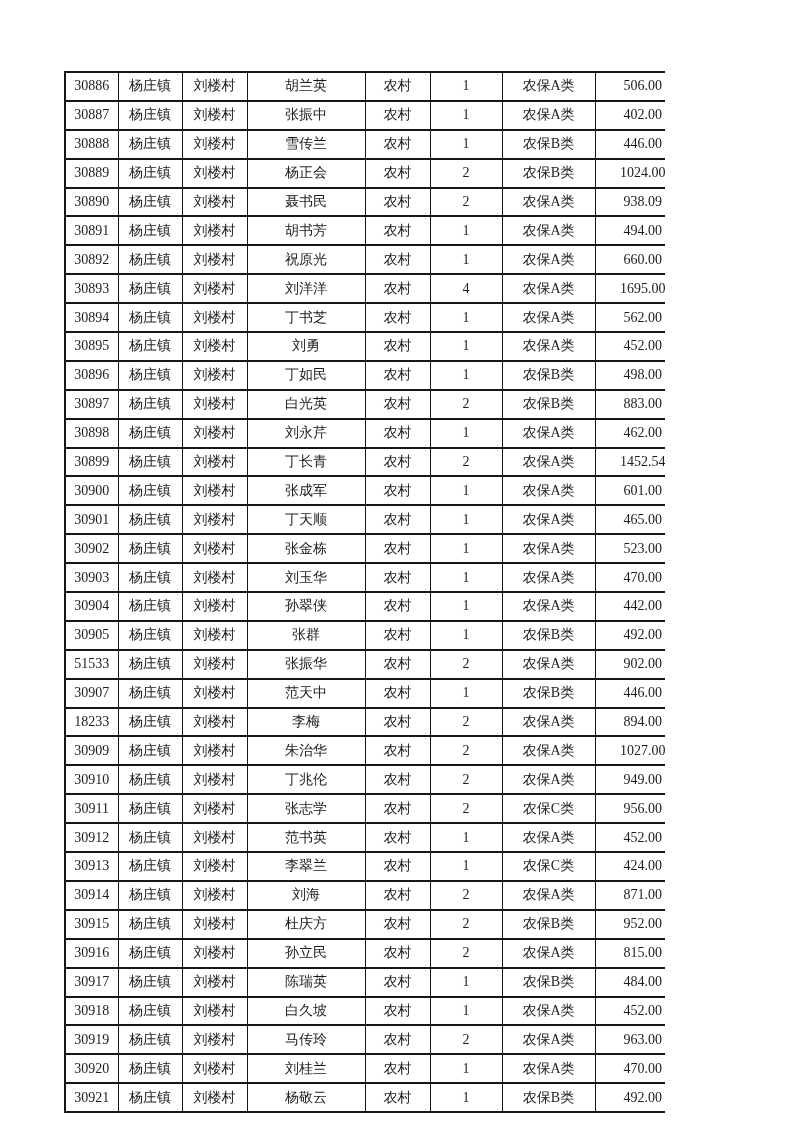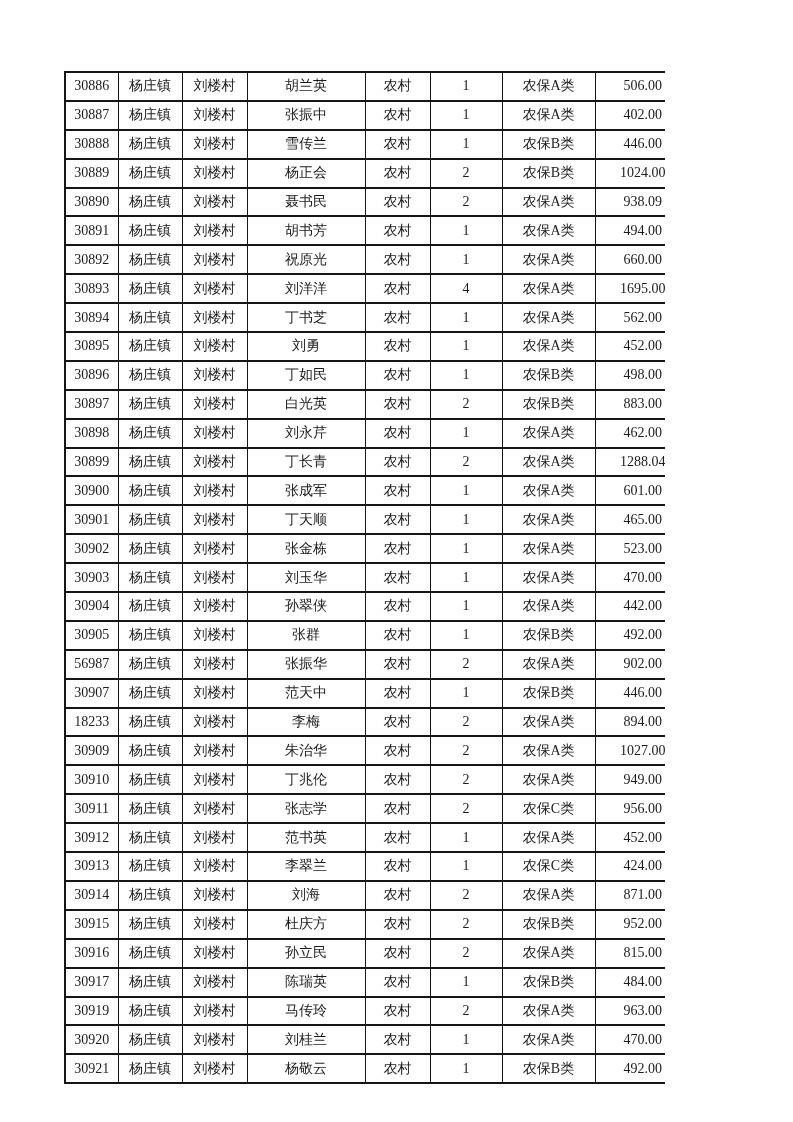--- a/index.html
+++ b/index.html
@@ -194,21 +194,21 @@
           <td>462.00</td>
         </tr>
         <tr>
           <td>30899</td>
           <td>杨庄镇</td>
           <td>刘楼村</td>
           <td>丁长青</td>
           <td>农村</td>
           <td>2</td>
           <td>农保A类</td>
-          <td>1288.04</td>
+          <td>1452.54</td>
         </tr>
         <tr>
           <td>30900</td>
           <td>杨庄镇</td>
           <td>刘楼村</td>
           <td>张成军</td>
           <td>农村</td>
           <td>1</td>
           <td>农保A类</td>
           <td>601.00</td>
@@ -257,21 +257,21 @@
           <td>30905</td>
           <td>杨庄镇</td>
           <td>刘楼村</td>
           <td>张群</td>
           <td>农村</td>
           <td>1</td>
           <td>农保B类</td>
           <td>492.00</td>
         </tr>
         <tr>
-          <td>56987</td>
+          <td>51533</td>
           <td>杨庄镇</td>
           <td>刘楼村</td>
           <td>张振华</td>
           <td>农村</td>
           <td>2</td>
           <td>农保A类</td>
           <td>902.00</td>
         </tr>
         <tr>
           <td>30907</td>
@@ -375,20 +375,30 @@
         </tr>
         <tr>
           <td>30917</td>
           <td>杨庄镇</td>
           <td>刘楼村</td>
           <td>陈瑞英</td>
           <td>农村</td>
           <td>1</td>
           <td>农保B类</td>
           <td>484.00</td>
+        </tr>
+        <tr>
+          <td>30918</td>
+          <td>杨庄镇</td>
+          <td>刘楼村</td>
+          <td>白久坡</td>
+          <td>农村</td>
+          <td>1</td>
+          <td>农保A类</td>
+          <td>452.00</td>
         </tr>
         <tr>
           <td>30919</td>
           <td>杨庄镇</td>
           <td>刘楼村</td>
           <td>马传玲</td>
           <td>农村</td>
           <td>2</td>
           <td>农保A类</td>
           <td>963.00</td>

